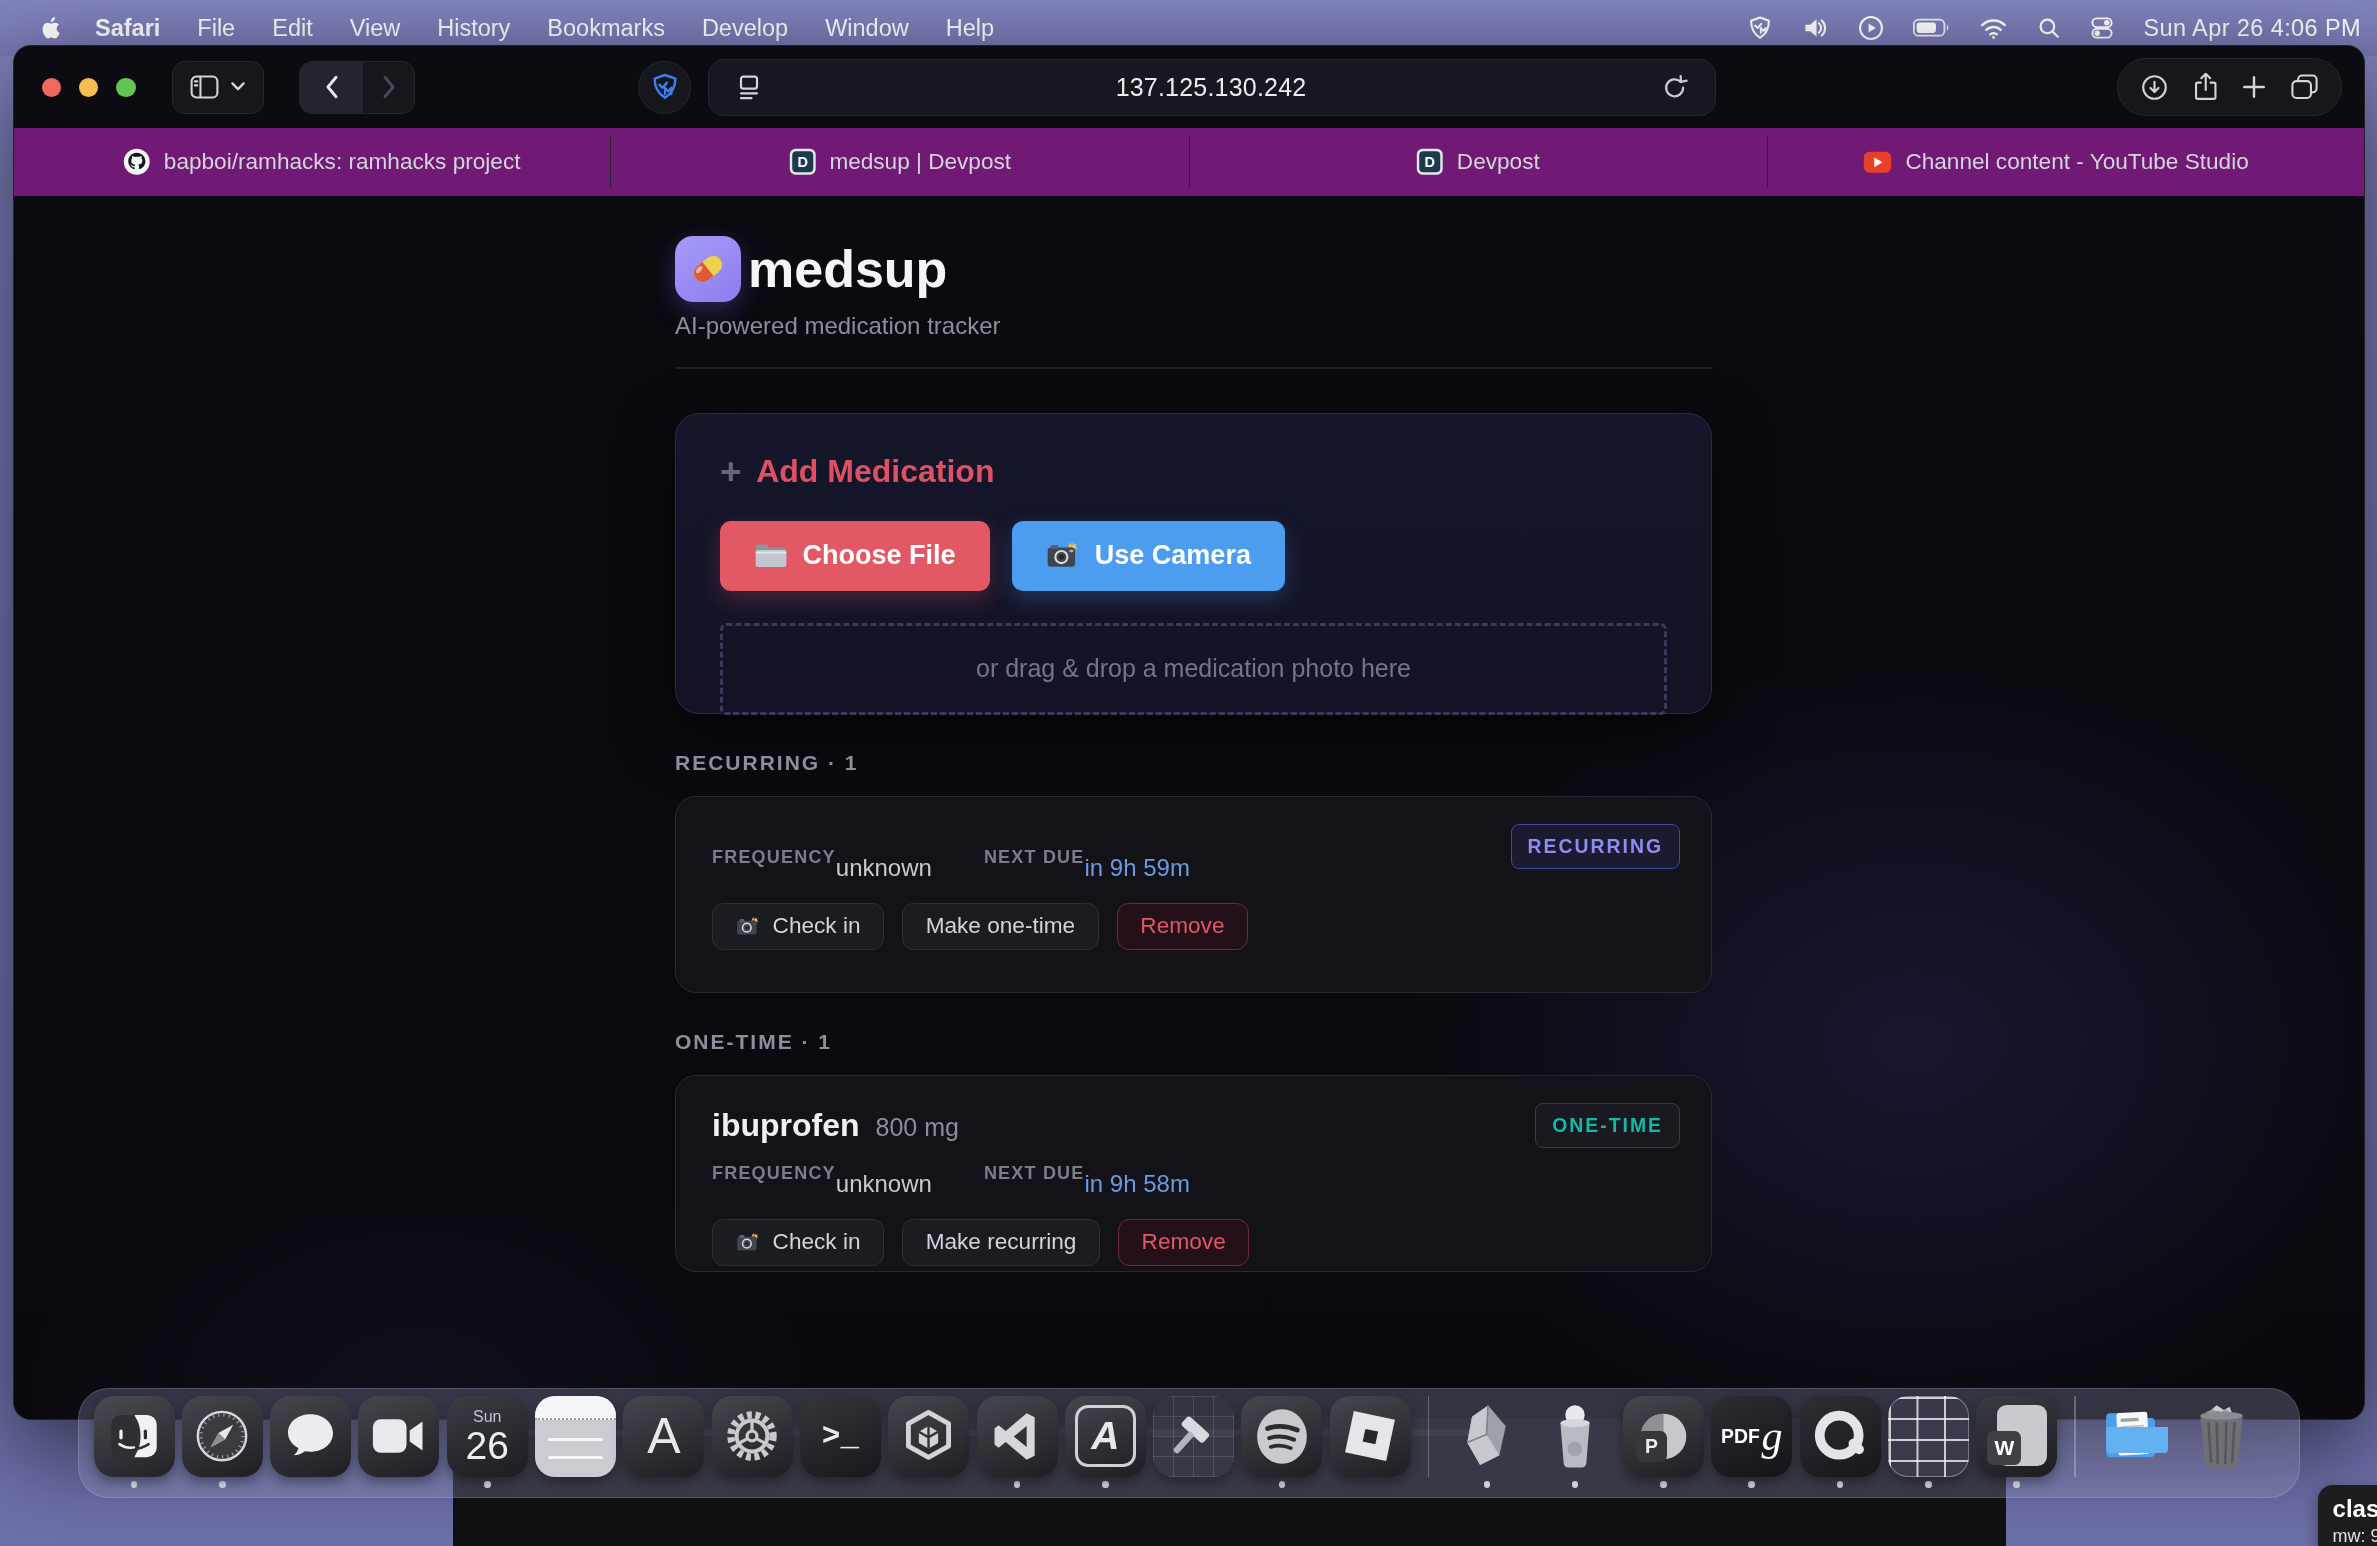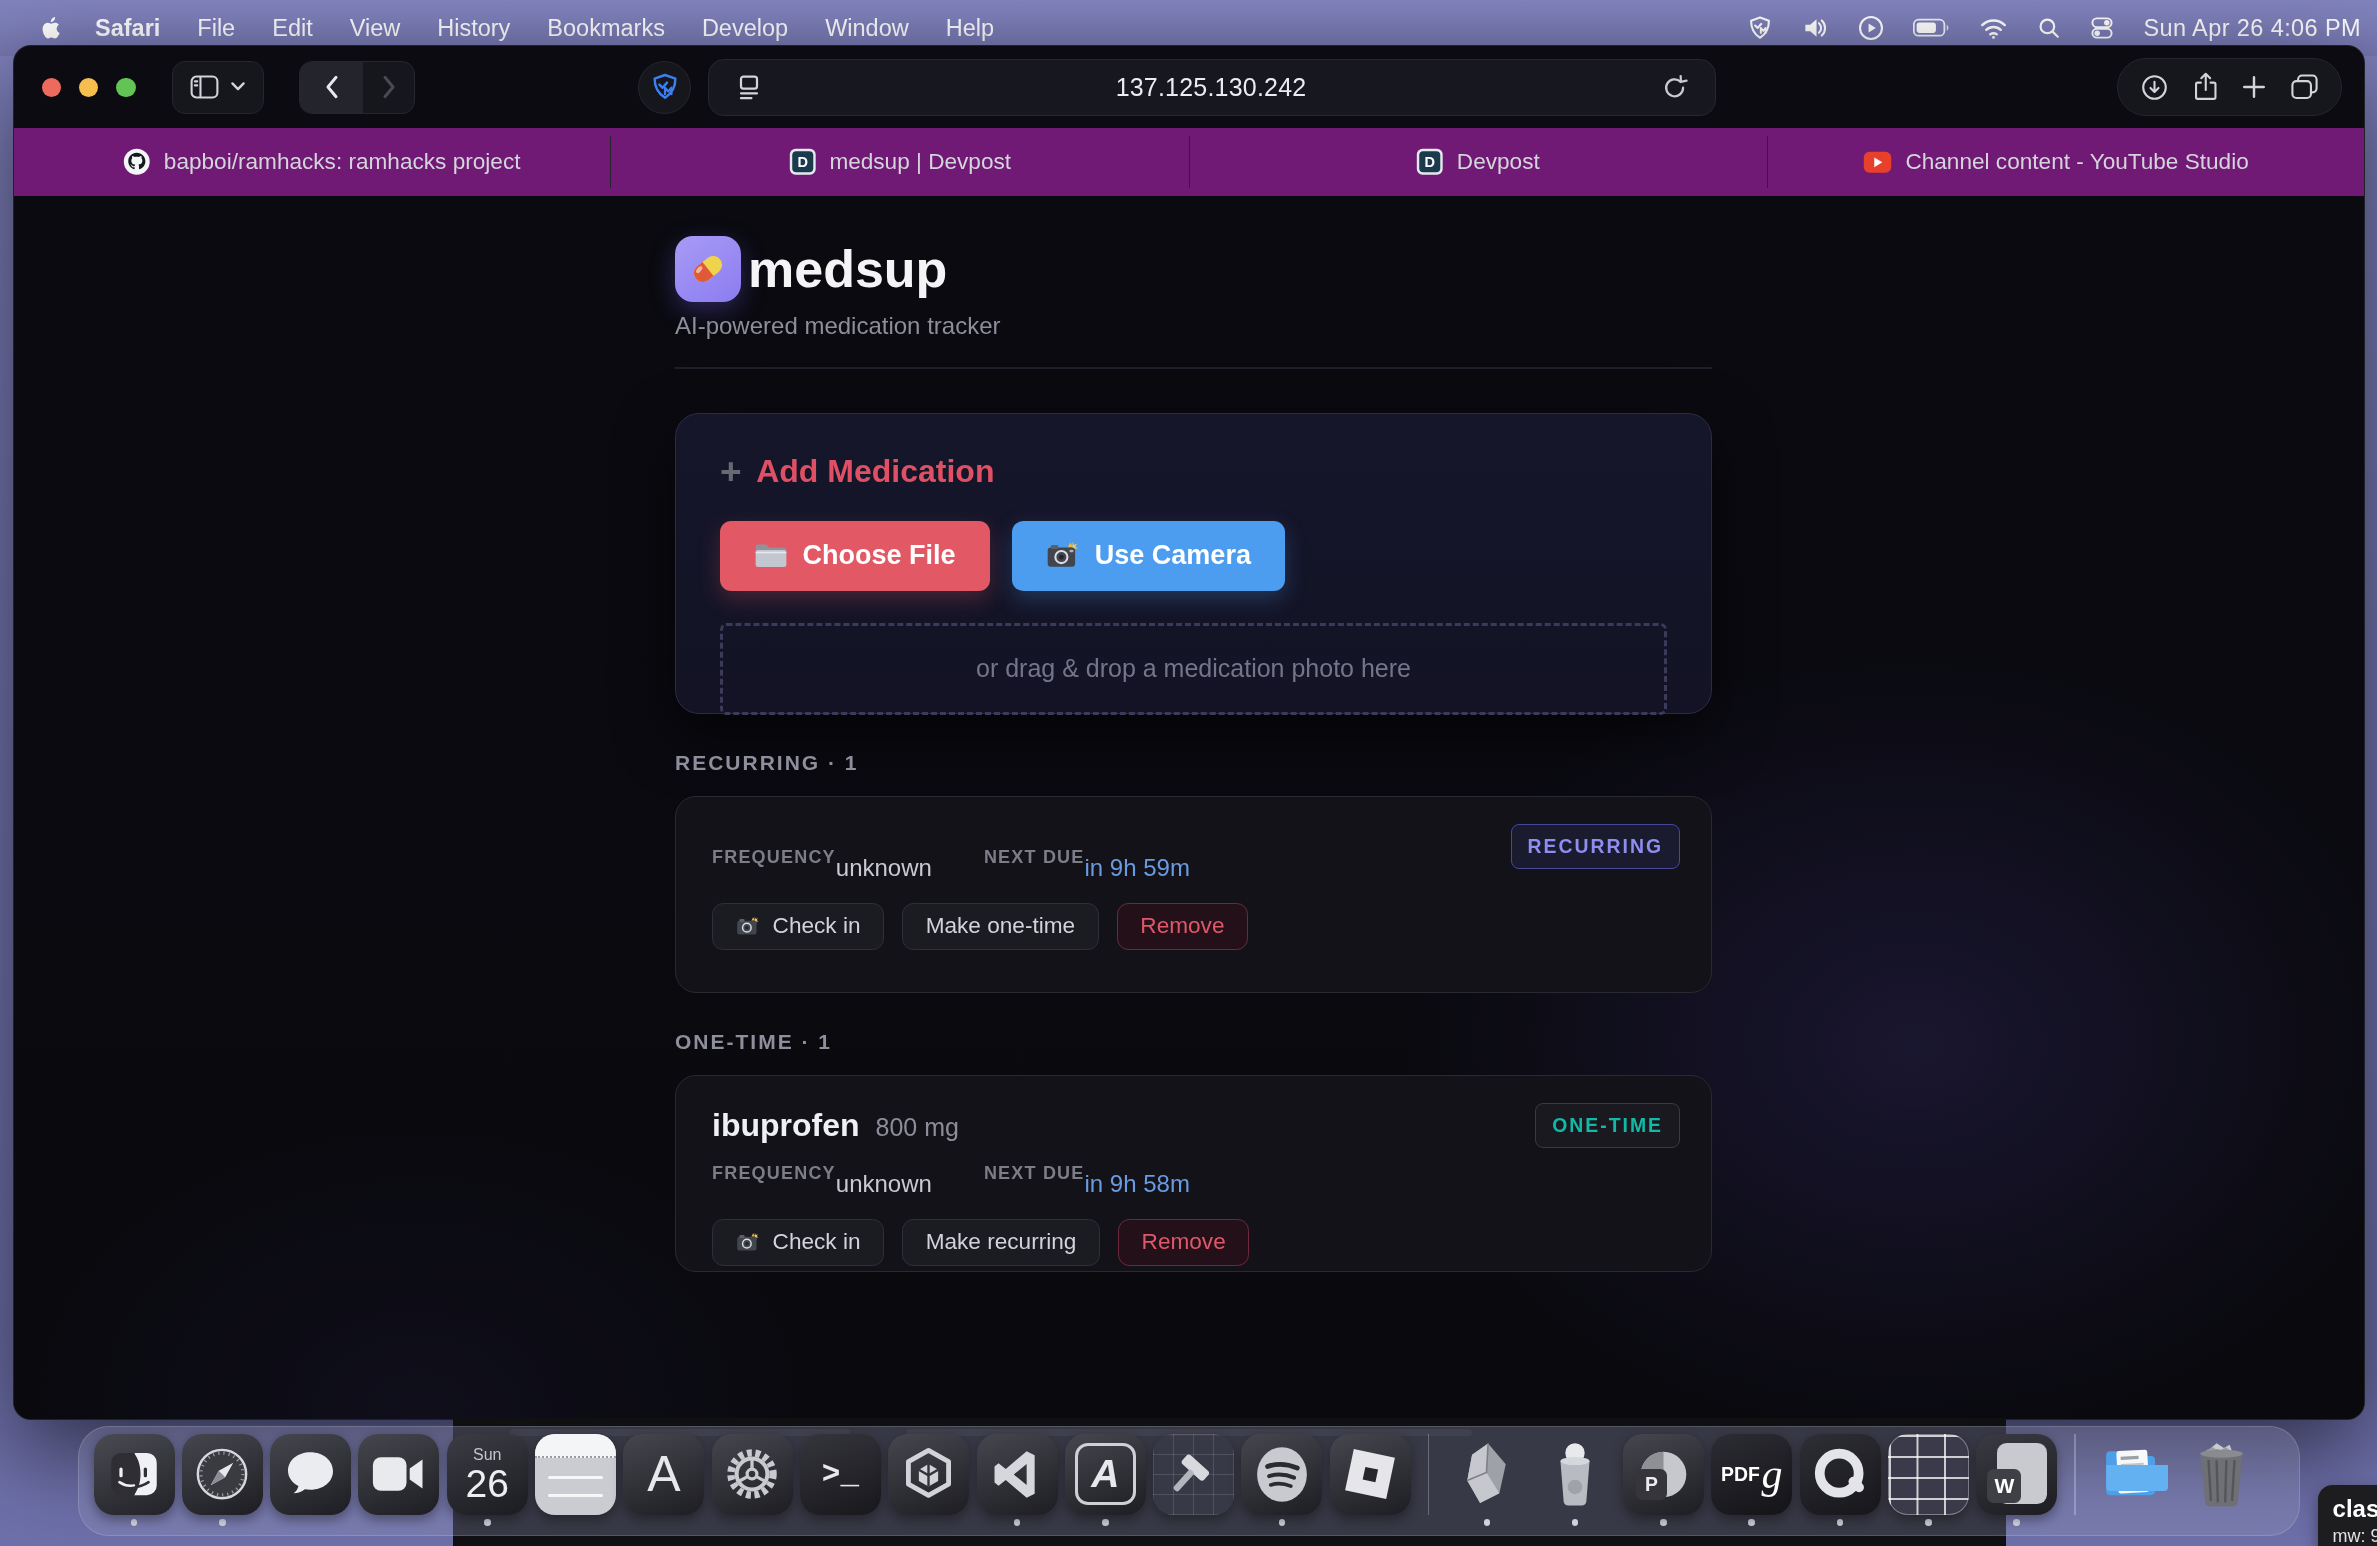--- a/index.html
+++ b/index.html
@@ -100,21 +100,21 @@
   .metaval { margin-top:6.5px; font-size:24px; color:#c9c9d1; }
   .metaval.due { color:#6a9be0; }
   .cardbtns { display:flex; gap:18px; margin-top:21px; }
   .cbtn { height:47px; border-radius:11.3px; display:flex; align-items:center; gap:13px; padding:0 22.6px;
     background:#1b1b22; border:1.6px solid #2f2f39; font-size:22.6px; color:#d3d3db; cursor:pointer; }
   .cbtn.remove { background:#241019; border:1.6px solid #6e2a3a; color:#df5768; }
 
   
   .backwin { position:absolute; left:453px; top:1418px; width:1553px; height:128px; background:#101013; }
   .backwin .bar { position:absolute; height:6.5px; background:rgba(255,255,255,.05); border-radius:3.2px; }
-  .dock { position:absolute; left:78px; top:1426px; width:2222px; height:110px; border-radius:31px;
+  .dock { position:absolute; left:78px; top:1388px; width:2222px; height:110px; border-radius:31px;
     background:rgba(150,152,190,.30); border:0.8px solid rgba(255,255,255,.15);
     display:flex; align-items:flex-start; padding:6.5px 14.6px 0 14.6px; gap:7.3px; }
   .dk { width:81px; display:flex; flex-direction:column; align-items:center; }
   .dt { width:81px; height:81px; border-radius:20px; background:linear-gradient(160deg,#46464e,#1d1d23);
     display:flex; align-items:center; justify-content:center; position:relative; overflow:hidden;
     box-shadow:0 4.9px 11.3px rgba(0,0,0,.35); }
   .dt.bare { background:none; box-shadow:none; }
   .dot { width:6.5px; height:6.5px; border-radius:50%; background:rgba(225,225,240,.9); margin-top:4.9px; }
   .nodot { width:6.5px; height:6.5px; margin-top:4.9px; }
   .ddiv { width:1.6px; height:81px; background:rgba(255,255,255,.25); margin:0 9.7px; align-self:flex-start; }

